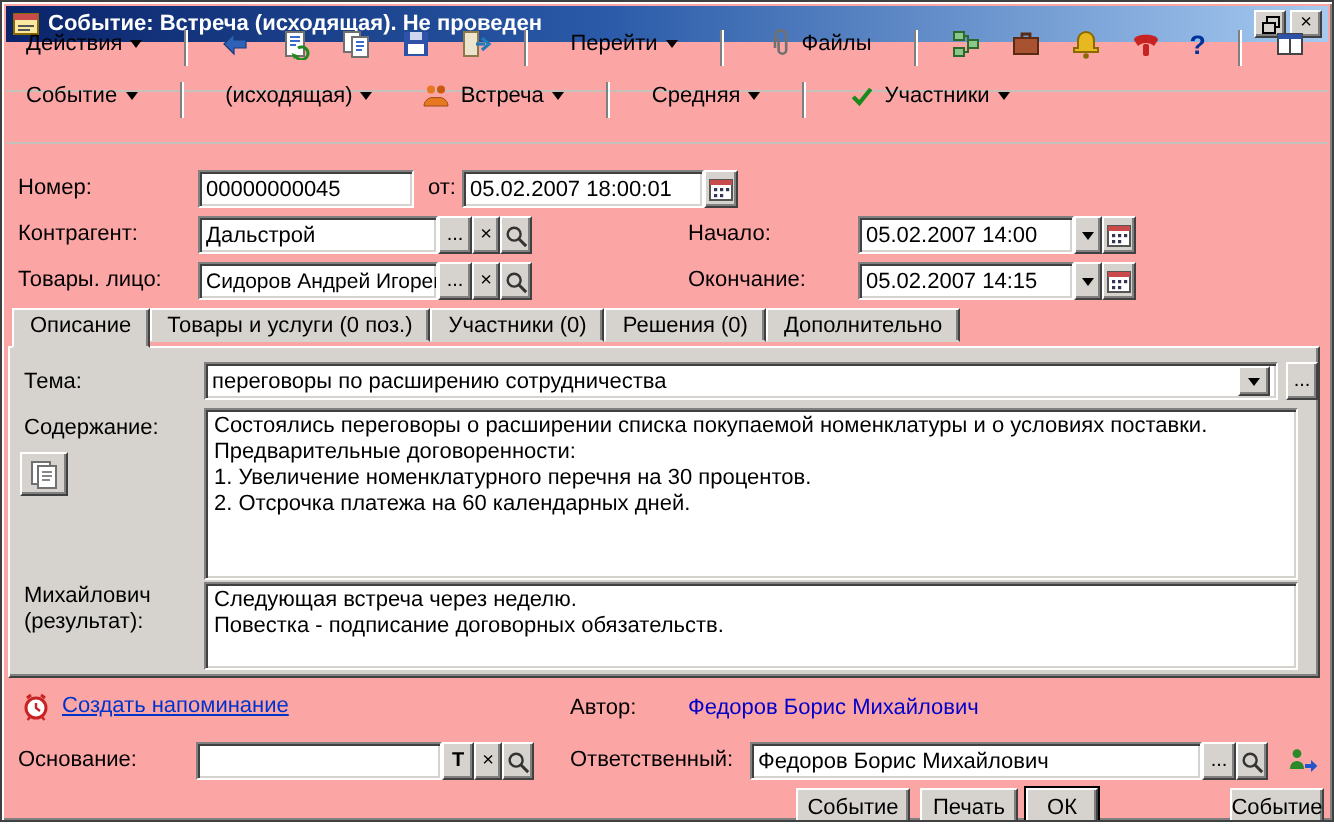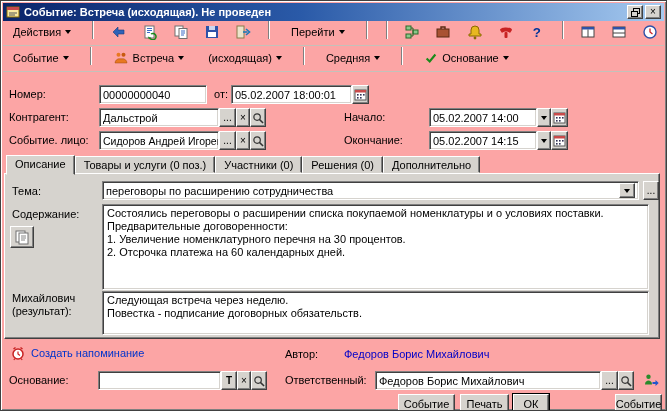--- a/index.html
+++ b/index.html
@@ -7,21 +7,21 @@
   .window{position:relative;width:667px;height:411px;background:#fca5a5;border:1px solid #404040;
     box-shadow:inset 1px 1px 0 #fff, inset -1px -1px 0 #808080;font-size:11px;color:#000;overflow:hidden}
   .titlebar{position:absolute;left:2px;top:2px;right:2px;height:18px;
     background:linear-gradient(90deg,#0a246a,#2a5aa8 45%,#a6caf0);display:flex;align-items:center;
     padding:0 3px;color:#fff;font-weight:bold}
   .title-text{margin-left:4px;white-space:nowrap}
   .title-controls{margin-left:auto;display:flex;gap:2px}
   .tctl{width:16px;height:14px;background:#d6d3ce;border:1px solid;border-color:#fff #404040 #404040 #fff;
     box-shadow:inset -1px -1px 0 #808080;display:flex;align-items:center;justify-content:center;
     font-size:10px;line-height:1;color:#000;padding:0}
-  .toolbar{position:absolute;left:2px;right:2px;display:flex;align-items:flex-start;gap:12px;padding:0 4px}
+  .toolbar{position:absolute;left:2px;right:2px;display:flex;align-items:flex-end;gap:12px;padding:12px 4px}
   .toolbar1{top:20px;height:25px;border-bottom:1px solid #c3c1ba}
   .toolbar2{top:46px;height:25px;border-bottom:1px solid #c3c1ba}
   .tb{height:22px;display:flex;align-items:center;gap:4px;background:transparent;border:1px solid transparent;
     padding:0 5px;font:11px "Liberation Sans",sans-serif;white-space:nowrap;cursor:default}
   .ibtn{width:24px;height:22px;display:flex;align-items:center;justify-content:center;background:transparent;
     border:1px solid transparent;padding:0;cursor:default}
   .sep{width:2px;height:18px;border-left:1px solid #808080;border-right:1px solid #fff;margin:0 3px}
   .caret{width:0;height:0;border-left:3px solid transparent;border-right:3px solid transparent;
     border-top:4px solid #000;display:inline-block}
   .lbl{position:absolute;line-height:13px;white-space:nowrap}
@@ -29,30 +29,30 @@
     box-shadow:inset 1px 1px 0 #404040, inset -1px -1px 0 #d6d3ce;display:flex;align-items:center;
     padding:0 3px;overflow:hidden;white-space:nowrap}
   .multiline{display:block;white-space:pre-wrap;line-height:13px;padding:2px 4px;align-items:flex-start}
   .mbtn{position:absolute;display:flex;align-items:center;justify-content:center;background:#d6d3ce;
     border:1px solid;border-color:#fff #404040 #404040 #fff;box-shadow:inset -1px -1px 0 #808080;
     font:10px "Liberation Sans",sans-serif;padding:0;cursor:default}
   .push{position:absolute;display:flex;align-items:center;justify-content:center;background:#d6d3ce;
     border:1px solid;border-color:#fff #404040 #404040 #fff;box-shadow:inset -1px -1px 0 #808080;
     font:11px "Liberation Sans",sans-serif;padding:0;cursor:default}
   .default-ring{box-shadow:inset -1px -1px 0 #808080, 0 0 0 1px #000}
-  .tabstrip{position:absolute;left:5px;top:153px;height:20px;display:flex;align-items:center;z-index:4}
+  .tabstrip{position:absolute;left:5px;top:153px;height:20px;display:flex;align-items:flex-start;z-index:4}
   .tab{height:17px;padding:2px 8px 0;background:#d6d3ce;border:1px solid;
     border-color:#fff #404040 #d6d3ce #fff;box-shadow:inset -1px 0 0 #808080;white-space:nowrap;cursor:default}
   .tab.active{height:20px;position:relative;z-index:6;border-bottom:1px solid #d6d3ce;margin-bottom:-1px}
   .panel{position:absolute;left:3px;top:172px;width:656px;height:166px;background:#d6d3ce;
     border:1px solid;border-color:#fff #404040 #404040 #fff;box-shadow:inset -1px -1px 0 #808080;z-index:3}
   .combo-btn{width:16px;height:15px;margin-left:auto;background:#d6d3ce;border:1px solid;
     border-color:#fff #404040 #404040 #fff;box-shadow:inset -1px -1px 0 #808080;display:flex;
     align-items:center;justify-content:center;padding:0;flex:none;cursor:default}
-  .link{color:#0033cc;cursor:pointer}
+  .link{color:#0033cc;text-decoration:underline;cursor:pointer}
   .blue-val{color:#0000c8}
   svg{display:block}
 </style>
 </head>
 <body>
 
 <div class="window">
 
   <div class="titlebar">
     <span>
@@ -123,20 +123,28 @@
             <path d="M11 5 l3.5 3 -3.5 3" fill="none" stroke="#1e7ab8" stroke-width="1.6"></path>
           </svg>
         </span>
       </button>
     <span class="sep"></span>
     <button class="tb">
         <span>Перейти</span>
         <span class="caret"></span>
       </button>
     <span class="sep"></span>
+    <button class="tb">
+        <span>
+          <svg width="14" height="16" viewBox="0 0 14 16">
+            <path d="M4.5 10 V4 a2.8 2.8 0 0 1 5.6 0 v7 a1.9 1.9 0 0 1 -3.8 0 V5" fill="none" stroke="#707070" stroke-width="1.3"></path>
+          </svg>
+        </span>
+        <span>Файлы</span>
+      </button>
     <span class="sep"></span>
     <button class="ibtn">
         <span>
           <svg width="16" height="16" viewBox="0 0 16 16">
             <rect x="2" y="2" width="5" height="4" fill="#8ac88a" stroke="#2a6a2a"></rect>
             <rect x="9" y="6" width="5" height="4" fill="#8ac88a" stroke="#2a6a2a"></rect>
             <rect x="2" y="10" width="5" height="4" fill="#8ac88a" stroke="#2a6a2a"></rect>
             <path d="M7 4 h2 v4 M7 12 h2 v-4" stroke="#2a6a2a" fill="none"></path>
           </svg>
         </span>
@@ -197,53 +205,53 @@
       </button>
   </div>
 
   <div class="toolbar toolbar2">
     <button class="tb">
         <span>Событие</span>
         <span class="caret"></span>
       </button>
     <span class="sep"></span>
     <button class="tb">
+        <span>(исходящая)</span>
+        <span class="caret"></span>
+      </button>
+    <button class="tb">
         <span>
           <svg width="16" height="16" viewBox="0 0 16 16">
             <circle cx="5.5" cy="4.8" r="2" fill="#e87820"></circle>
             <circle cx="10.5" cy="4.8" r="2" fill="#c85a10"></circle>
             <path d="M2 13 c0 -3 3 -4.2 3.5 -4.2 h5 c0.5 0 3.5 1.2 3.5 4.2 z" fill="#e87820" stroke="#a04a10" stroke-width="0.5"></path>
           </svg>
         </span>
         <span>Встреча</span>
         <span class="caret"></span>
       </button>
-    <button class="tb">
-        <span>(исходящая)</span>
-        <span class="caret"></span>
-      </button>
     <span class="sep"></span>
     <button class="tb">
         <span>Средняя</span>
         <span class="caret"></span>
       </button>
     <span class="sep"></span>
     <button class="tb">
         <span>
           <svg width="14" height="14" viewBox="0 0 16 16">
             <path d="M3 8.5 L6.5 12 L13 4" stroke="#1a8a1a" stroke-width="2.4" fill="none"></path>
           </svg>
         </span>
-        <span>Основание</span>
+        <span>Участники</span>
         <span class="caret"></span>
       </button>
   </div>
 
   <span class="lbl" style="left:8px;top:87px">Номер:</span>
-  <div class="sunken" style="left:98px;top:84px;width:108px;height:19px">00000000040</div>
+  <div class="sunken" style="left:98px;top:84px;width:108px;height:19px">00000000045</div>
   <span class="lbl" style="left:213px;top:87px">от:</span>
   <div class="sunken" style="left:230px;top:84px;width:121px;height:19px">05.02.2007 18:00:01</div>
   <button class="mbtn" style="left:351px;top:84px;width:17px;height:19px">
       <span>
         <svg width="13" height="13" viewBox="0 0 13 13">
           <rect x="1" y="2" width="11" height="10" fill="#fff" stroke="#555"></rect>
           <rect x="1" y="2" width="11" height="2.5" fill="#c84a4a"></rect>
           <g fill="#335">
             <rect x="3" y="6" width="1.6" height="1.6"></rect>
             <rect x="6" y="6" width="1.6" height="1.6"></rect>
@@ -281,21 +289,21 @@
             <rect x="3" y="6" width="1.6" height="1.6"></rect>
             <rect x="6" y="6" width="1.6" height="1.6"></rect>
             <rect x="9" y="6" width="1.6" height="1.6"></rect>
             <rect x="3" y="9" width="1.6" height="1.6"></rect>
             <rect x="6" y="9" width="1.6" height="1.6"></rect>
           </g>
         </svg>
       </span>
     </button>
 
-  <span class="lbl" style="left:8px;top:133px">Событие. лицо:</span>
+  <span class="lbl" style="left:8px;top:133px">Товары. лицо:</span>
   <div class="sunken" style="left:98px;top:130px;width:120px;height:19px;font-size:10.5px">Сидоров Андрей Игоревич</div>
   <button class="mbtn" style="left:218px;top:130px;width:17px;height:19px">...</button>
   <button class="mbtn" style="left:235px;top:130px;width:14px;height:19px">×</button>
   <button class="mbtn" style="left:249px;top:130px;width:16px;height:19px">
       <span>
         <svg width="12" height="12" viewBox="0 0 13 13">
           <circle cx="5.5" cy="5.5" r="3.5" fill="none" stroke="#333" stroke-width="1.3"></circle>
           <line x1="8" y1="8" x2="12" y2="12" stroke="#333" stroke-width="1.6"></line>
         </svg>
       </span>

